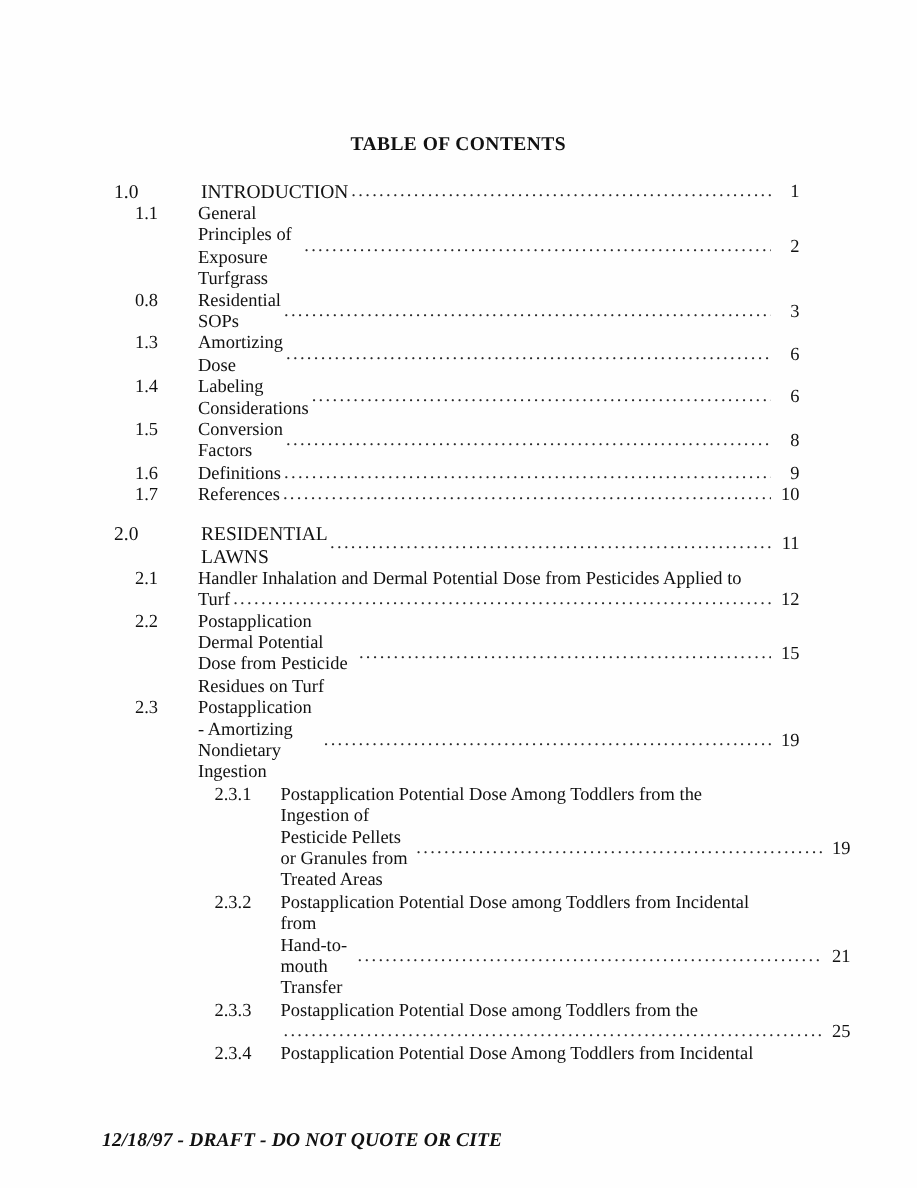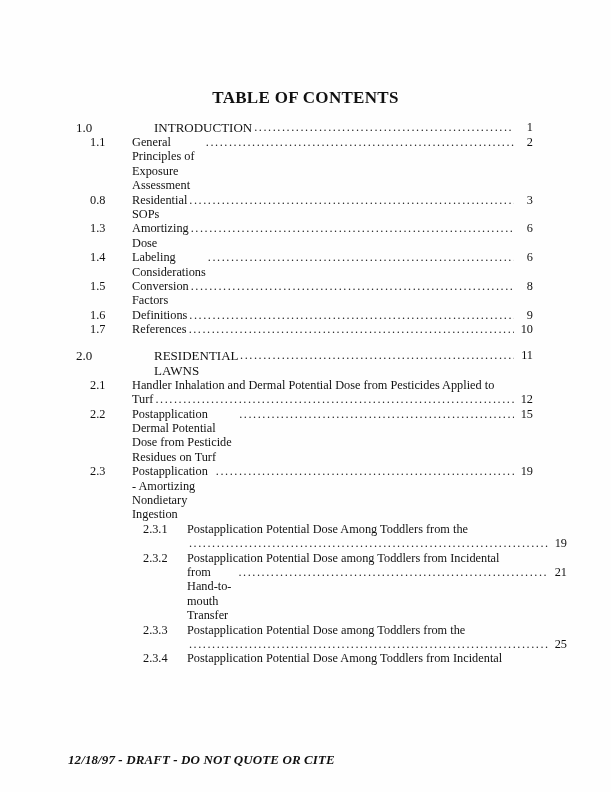--- a/index.html
+++ b/index.html
@@ -20,21 +20,21 @@
     inset: 0;
     padding: 0;
   }
   .doc-title {
     position: absolute;
     top: 88px;
     left: 0;
     width: 611px;
     text-align: center;
     font-weight: bold;
-    font-size: 17px;
+    font-size: 13px;
     letter-spacing: 0.3px;
   }
   .toc {
     position: absolute;
     top: 120px;
     left: 0;
     width: 611px;
   }
   .group {
     margin-bottom: 0;
@@ -55,21 +55,20 @@
     white-space: nowrap;
   }
   .body {
     flex: 1 1 auto;
     min-width: 0;
   }
   
   .lvl1 {
     font-size: 13px;
     line-height: 15px;
-    gap: 20px;
   }
   .lvl1 .num {
     width: 58px;
     margin-left: 76px;
   }
   .lvl1 .body {
     margin-right: 78px;
   }
   
   .lvl2 .num {
@@ -83,21 +82,21 @@
   .lvl3 .num {
     width: 44px;
     margin-left: 143px;
   }
   .lvl3 .body {
     margin-right: 44px;
   }
   
   .leader-line {
     display: flex;
-    align-items: flex-start;
+    align-items: center;
     width: 100%;
   }
   .label {
     flex: 0 1 auto;
     white-space: pre-wrap;
   }
   .dots {
     flex: 1 1 auto;
     overflow: hidden;
     white-space: nowrap;
@@ -144,21 +143,21 @@
               <span class="label">INTRODUCTION</span>
               <span class="dots">.......................................................................................................................................................................................................</span>
               <span class="pageno">1</span>
             </div>
           </div>
         </div>
         <div class="entry lvl2">
           <span class="num">1.1</span>
           <div class="body">
             <div class="leader-line">
-              <span class="label">General Principles of Exposure Assessment</span>
+              <span class="label">General Principles of Exposure Turfgrass</span>
               <span class="dots">.......................................................................................................................................................................................................</span>
               <span class="pageno">2</span>
             </div>
           </div>
         </div>
         <div class="entry lvl2">
           <span class="num">0.8</span>
           <div class="body">
             <div class="leader-line">
               <span class="label">Residential SOPs</span>
@@ -258,20 +257,21 @@
               <span class="dots">.......................................................................................................................................................................................................</span>
               <span class="pageno">19</span>
             </div>
           </div>
         </div>
         <div class="entry lvl3">
           <span class="num">2.3.1</span>
           <div class="body">
             <div class="cont">Postapplication Potential Dose Among Toddlers from the</div>
             <div class="leader-line">
+              <span class="label">Ingestion of Pesticide Pellets or Granules from Treated Areas</span>
               <span class="dots">.......................................................................................................................................................................................................</span>
               <span class="pageno">19</span>
             </div>
           </div>
         </div>
         <div class="entry lvl3">
           <span class="num">2.3.2</span>
           <div class="body">
             <div class="cont">Postapplication Potential Dose among Toddlers from Incidental</div>
             <div class="leader-line">

